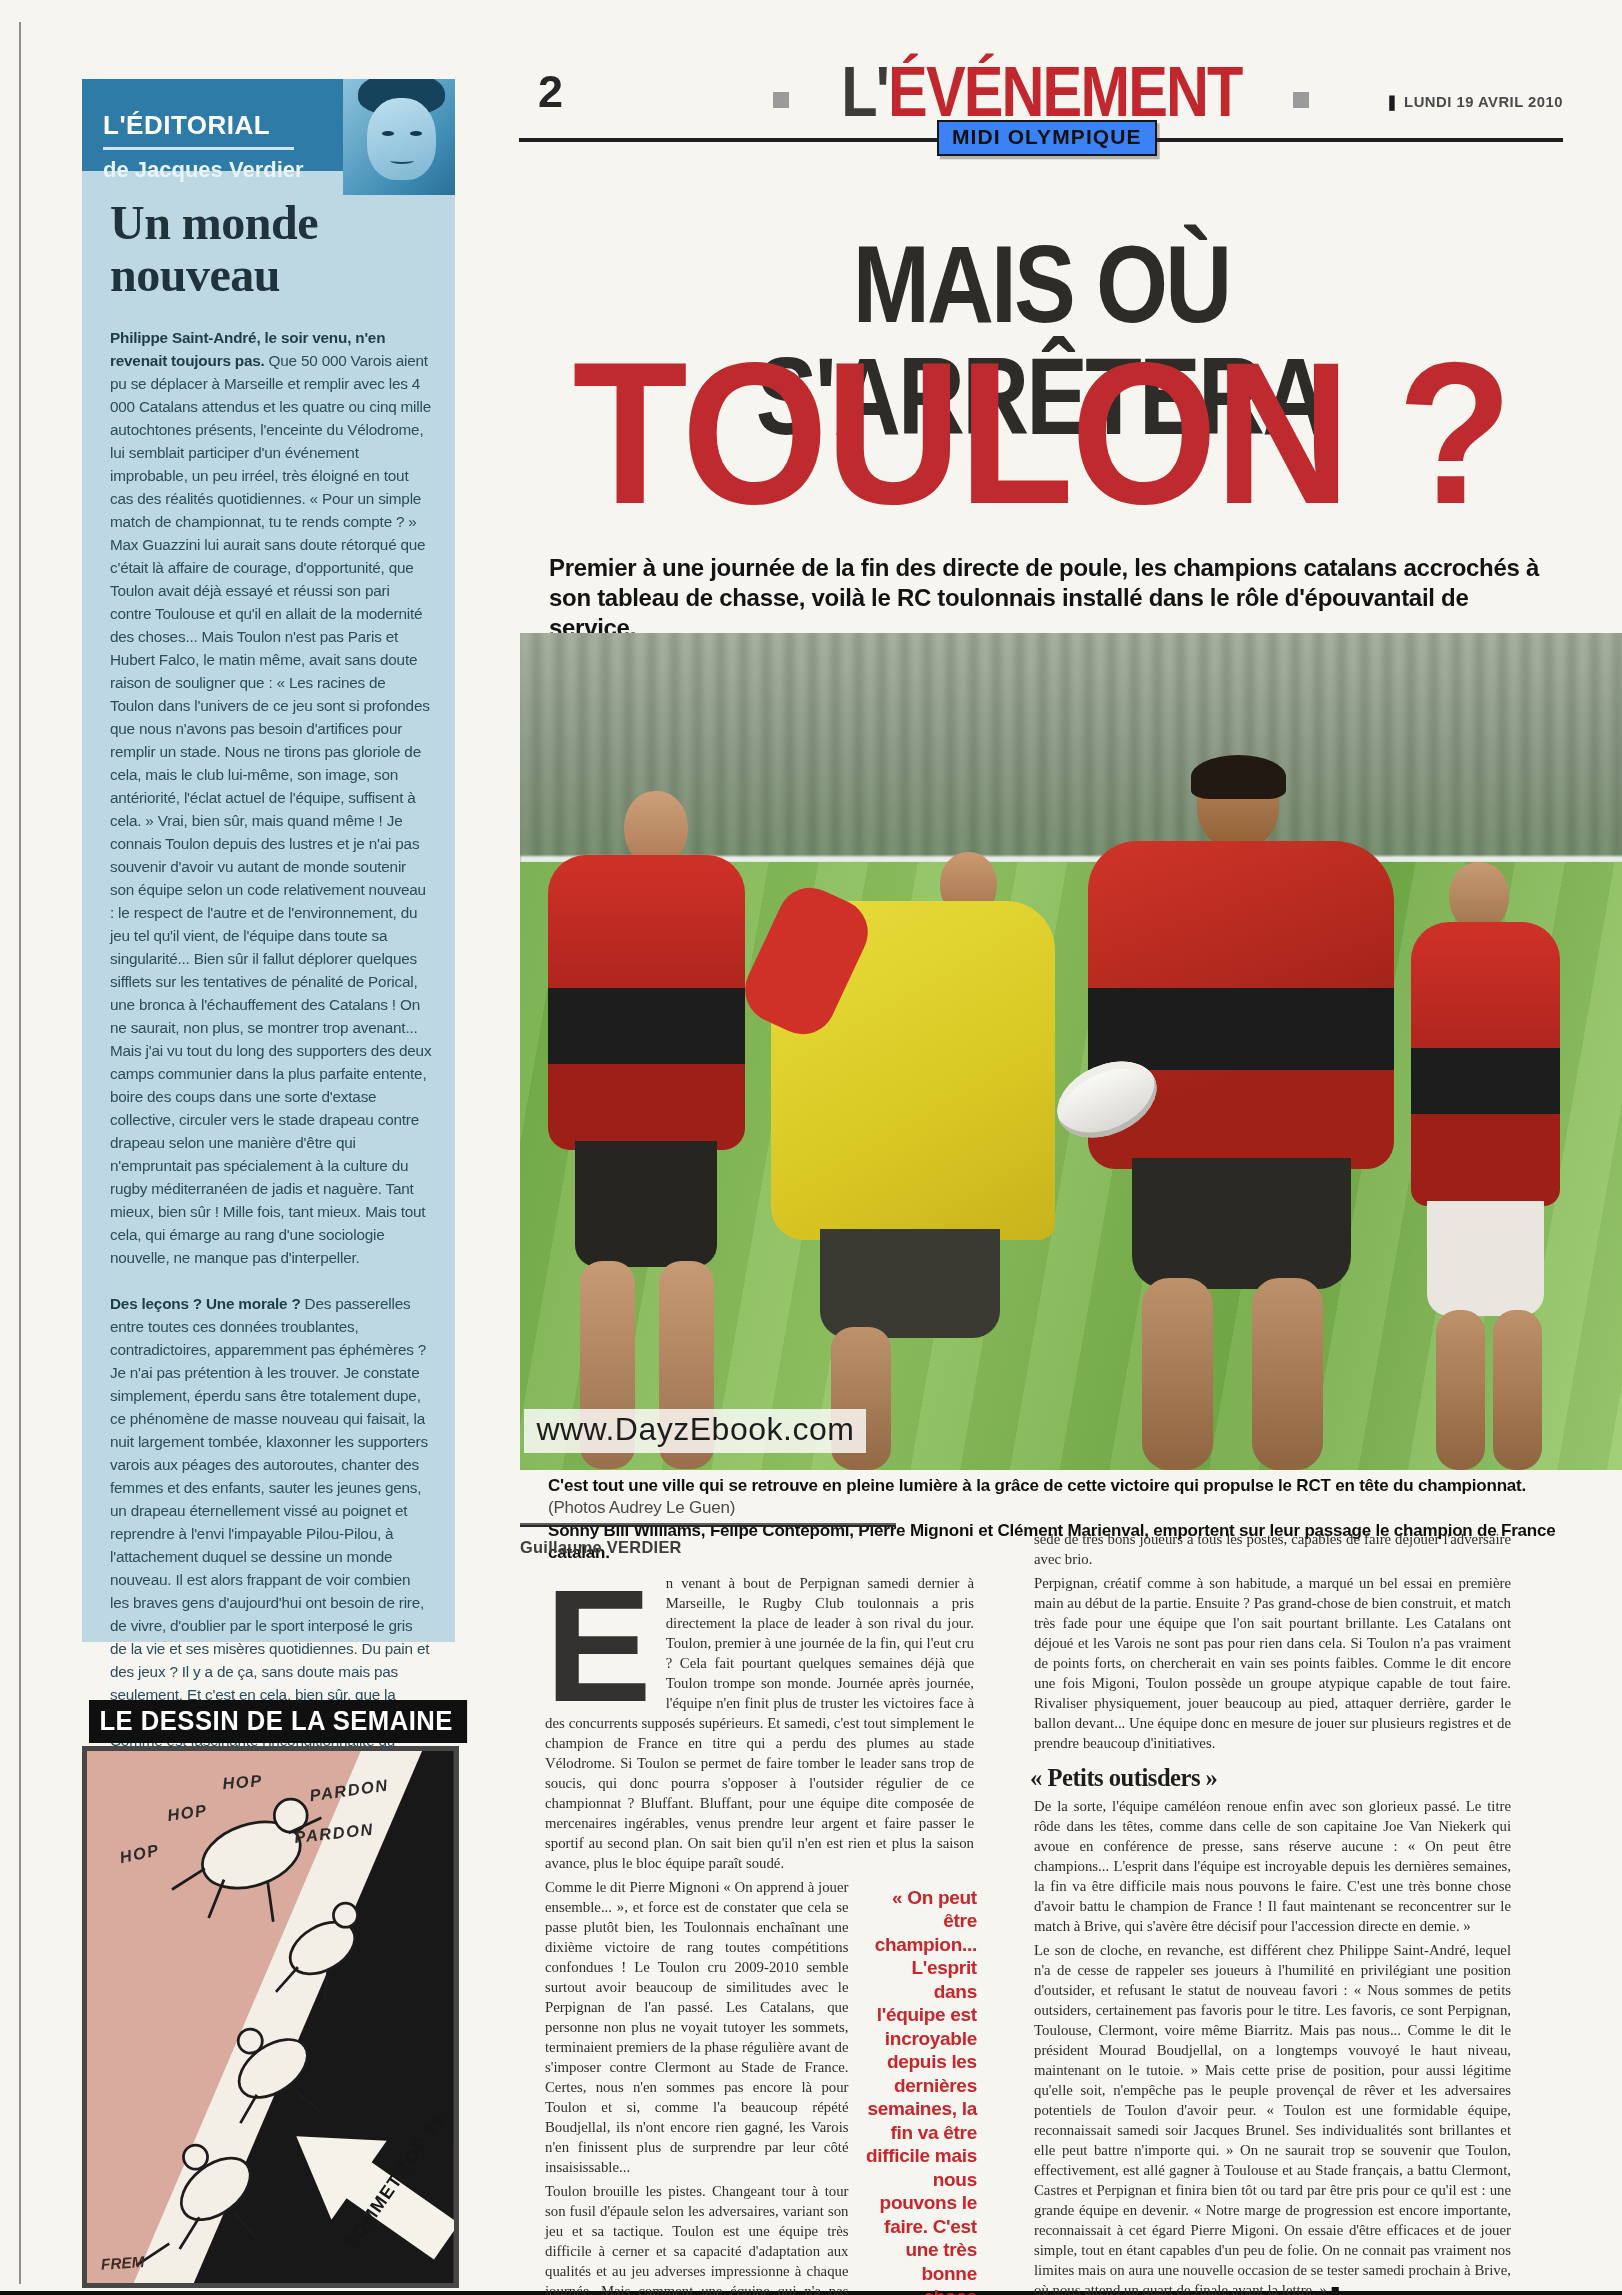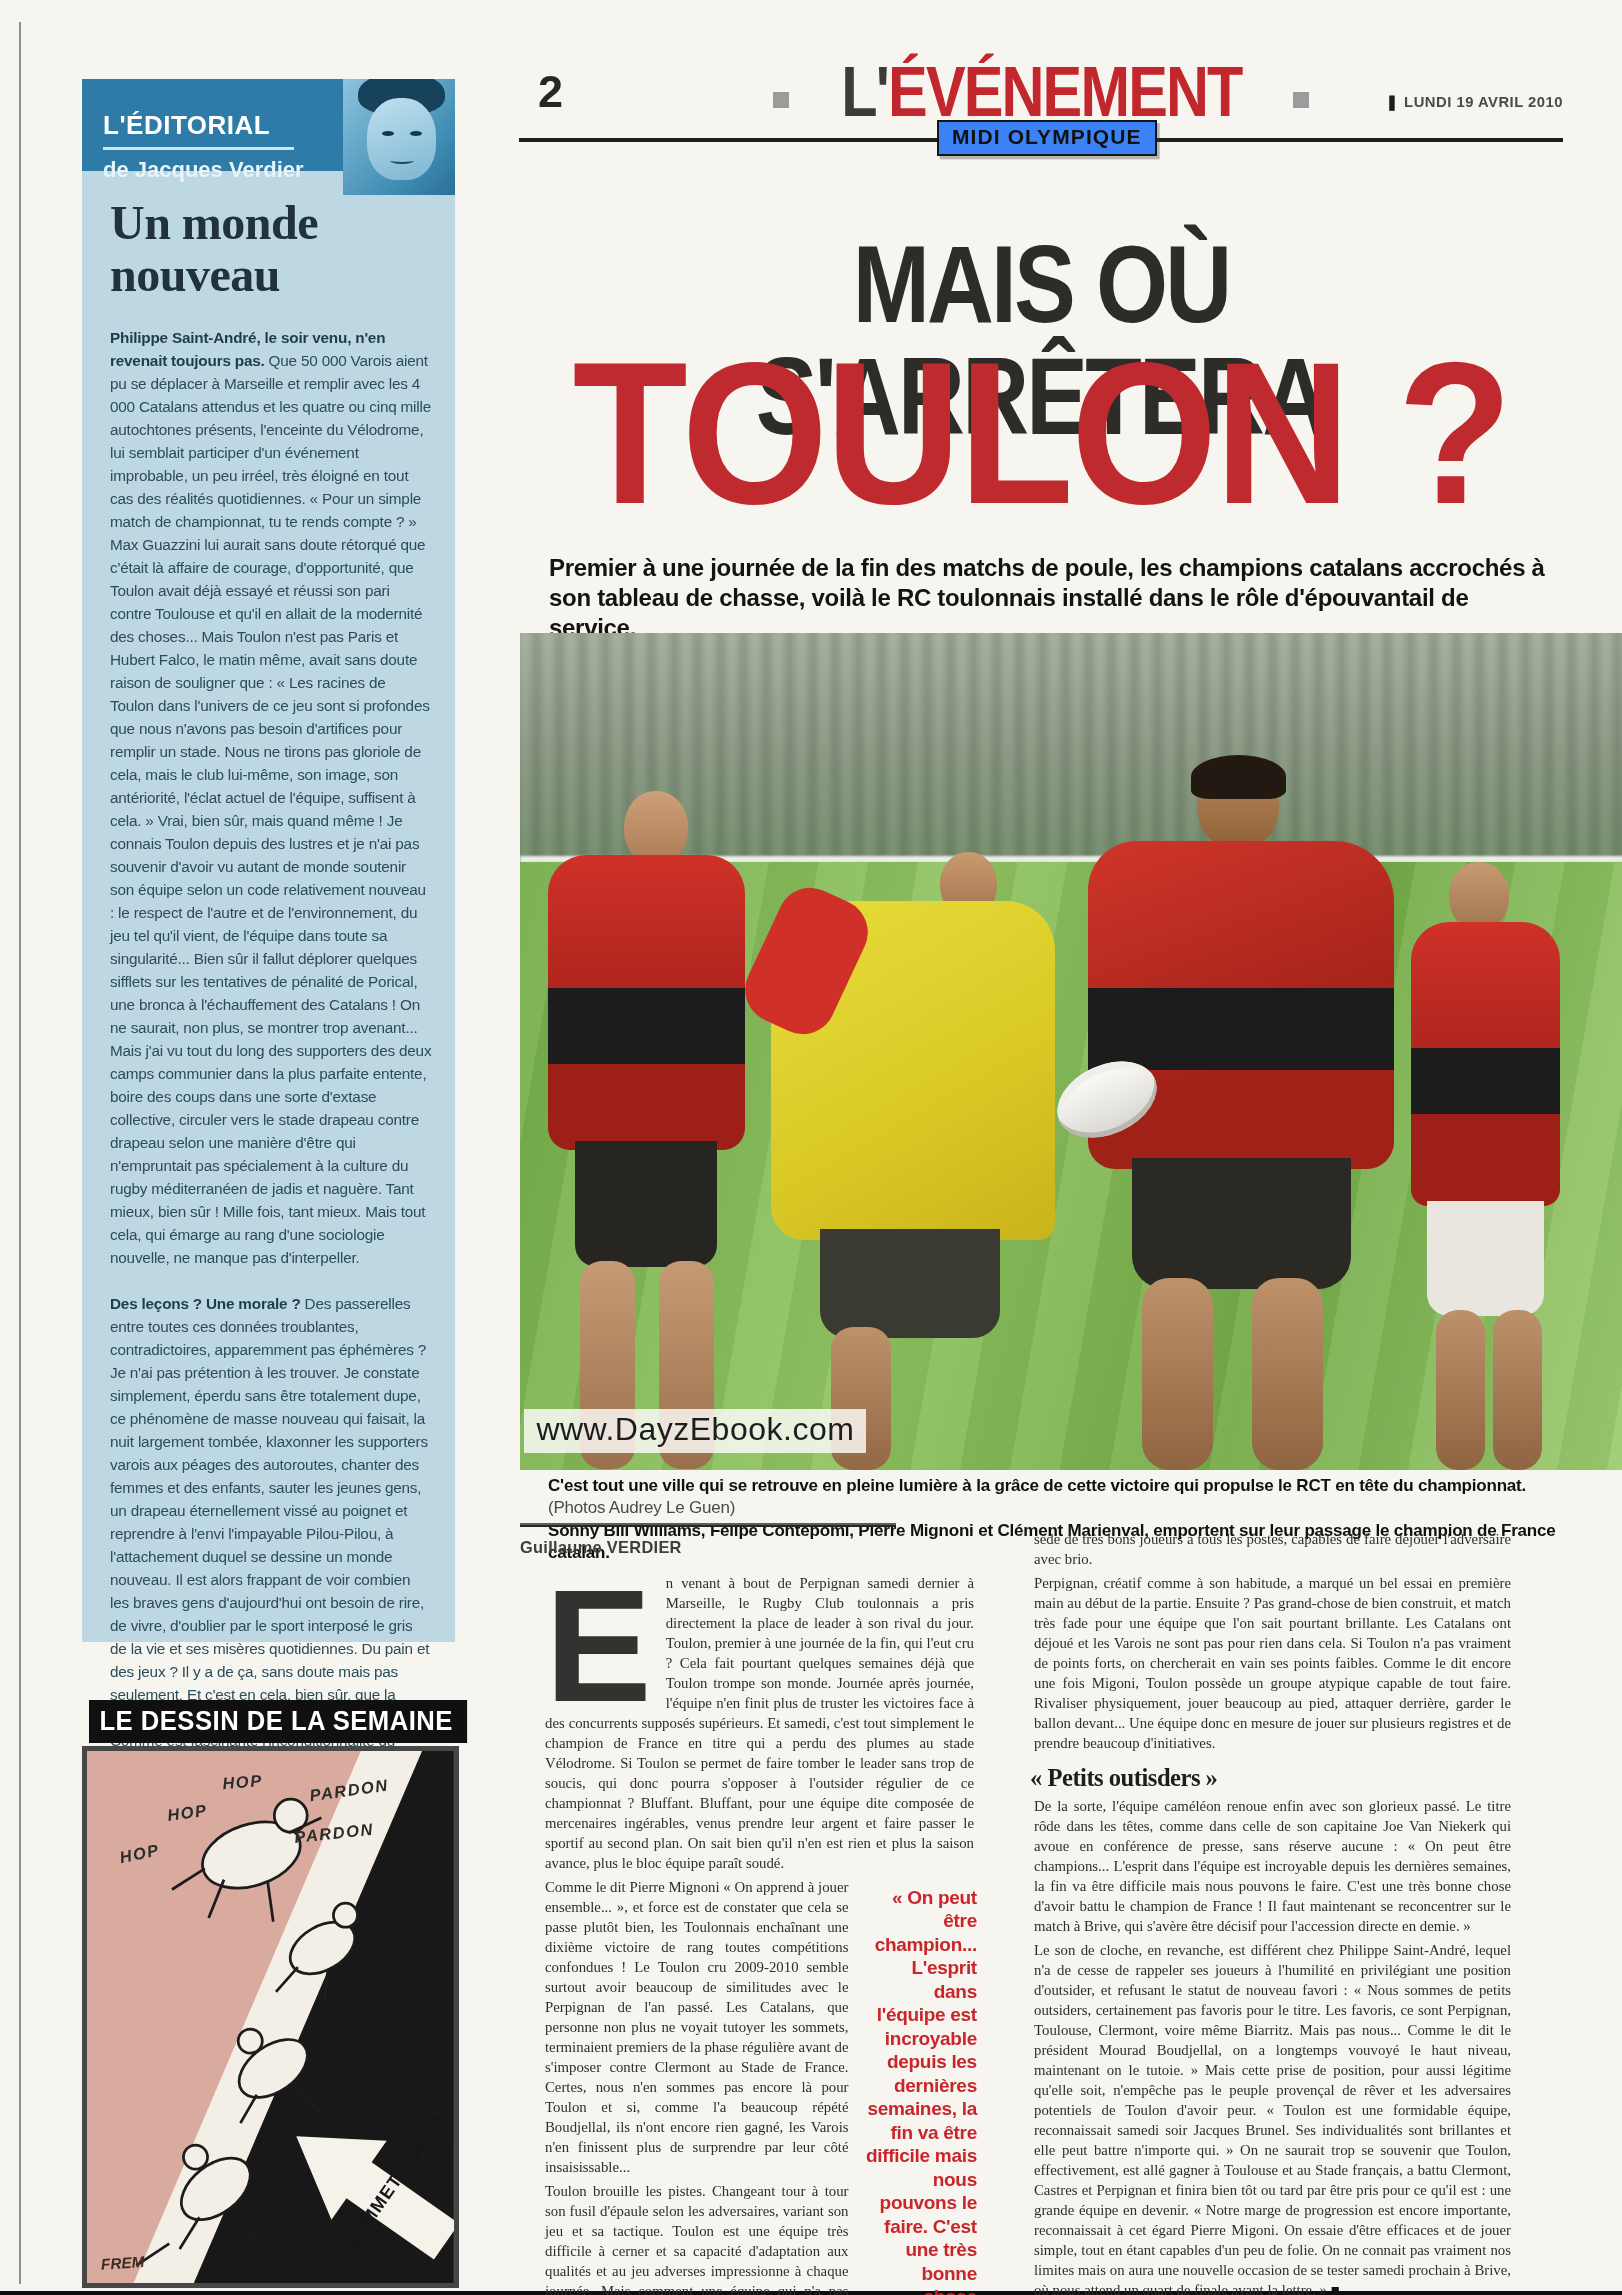--- a/index.html
+++ b/index.html
@@ -152,21 +152,21 @@
       <text x="148" y="128" transform="rotate(-8 148 128)" font-family="Liberation Sans, sans-serif" font-style="italic" font-weight="bold" font-size="30" fill="#2b2b2b" letter-spacing="3" id="hop2-text">HOP</text>
       <text x="248" y="70" transform="rotate(-5 248 70)" font-family="Liberation Sans, sans-serif" font-style="italic" font-weight="bold" font-size="30" fill="#2b2b2b" letter-spacing="3" id="hop3-text">HOP</text>
       <text x="408" y="92" transform="rotate(-8 408 92)" font-family="Liberation Sans, sans-serif" font-style="italic" font-weight="bold" font-size="30" fill="#2b2b2b" letter-spacing="3" id="pardon1-text">PARDON</text>
       <text x="380" y="168" transform="rotate(-6 380 168)" font-family="Liberation Sans, sans-serif" font-style="italic" font-weight="bold" font-size="30" fill="#2b2b2b" letter-spacing="3" id="pardon2-text">PARDON</text>
       <text x="26" y="948" transform="rotate(-4 26 948)" font-family="Liberation Sans, sans-serif" font-style="italic" font-weight="bold" font-size="28" fill="#402c25" id="signature-text">FREM</text>
     </svg>
   </div>
 
   <div class="headline-1" data-interactable="false">MAIS OÙ S'ARRÊTERA</div>
   <div class="headline-2" data-interactable="false">TOULON ?</div>
-  <div class="deck" data-interactable="false">Premier à une journée de la fin des matchs de poule, les champions catalans accrochés à son tableau de chasse, voilà le RC toulonnais installé dans le rôle d'épouvantail de service.</div>
+  <div class="deck" data-interactable="false">Premier à une journée de la fin des directe de poule, les champions catalans accrochés à son tableau de chasse, voilà le RC toulonnais installé dans le rôle d'épouvantail de service.</div>
 
   <div class="photo" data-interactable="false">
     <div class="stands" data-interactable="false"></div>
     <div class="rail" data-interactable="false"></div>
     <div class="pitch" data-interactable="false"></div>
 
     <div class="pl" style="left:22px;top:158px;width:219px;height:679px;" data-interactable="false">
       <div class="head" style="left:82px;top:0;width:64px;height:75px;background:linear-gradient(#cda07a,#ab7b55);"></div>
       <div class="torso" style="left:5.5px;top:64px;width:197px;height:295px;border-radius:38px 38px 22px 22px;background:linear-gradient(#cf3128,#9e1f18 70%);"></div>
       <div class="torso" style="left:5.5px;top:197px;width:197px;height:76px;background:#1e1d1d;"></div>

